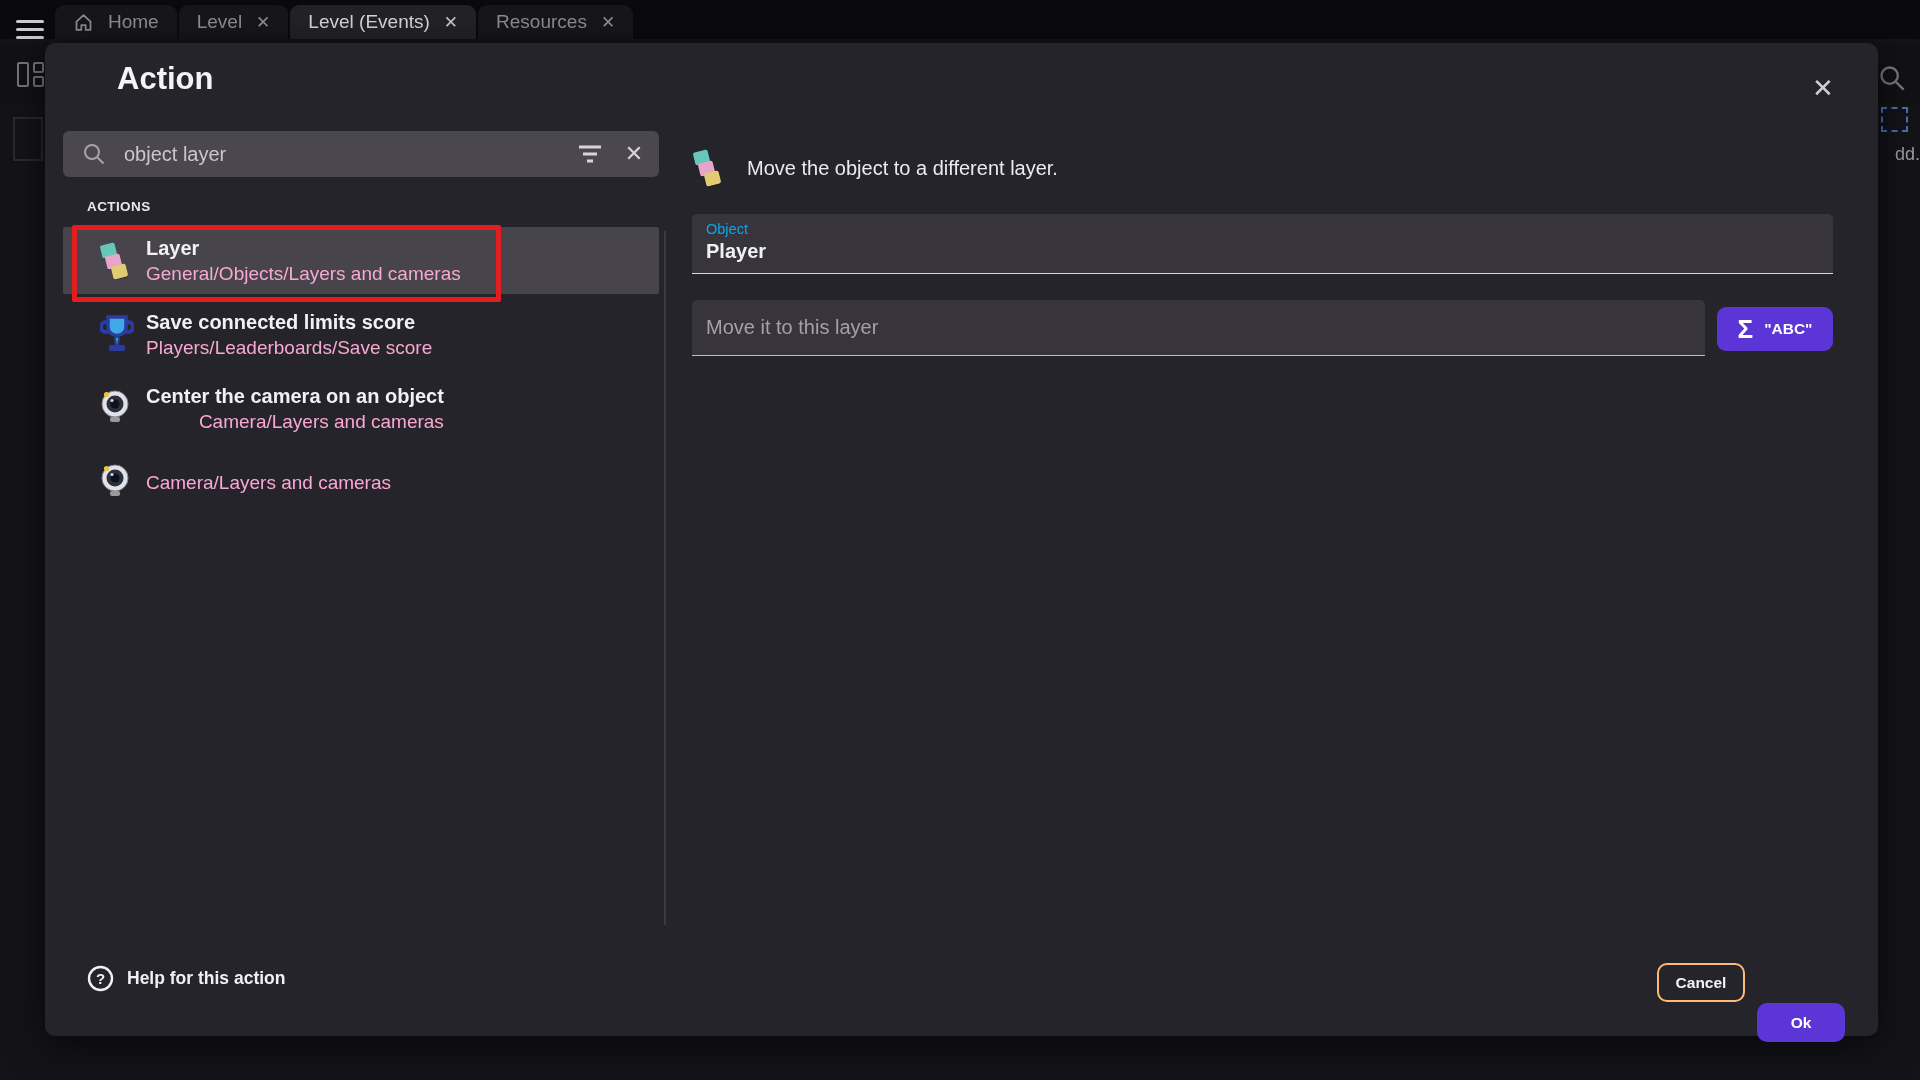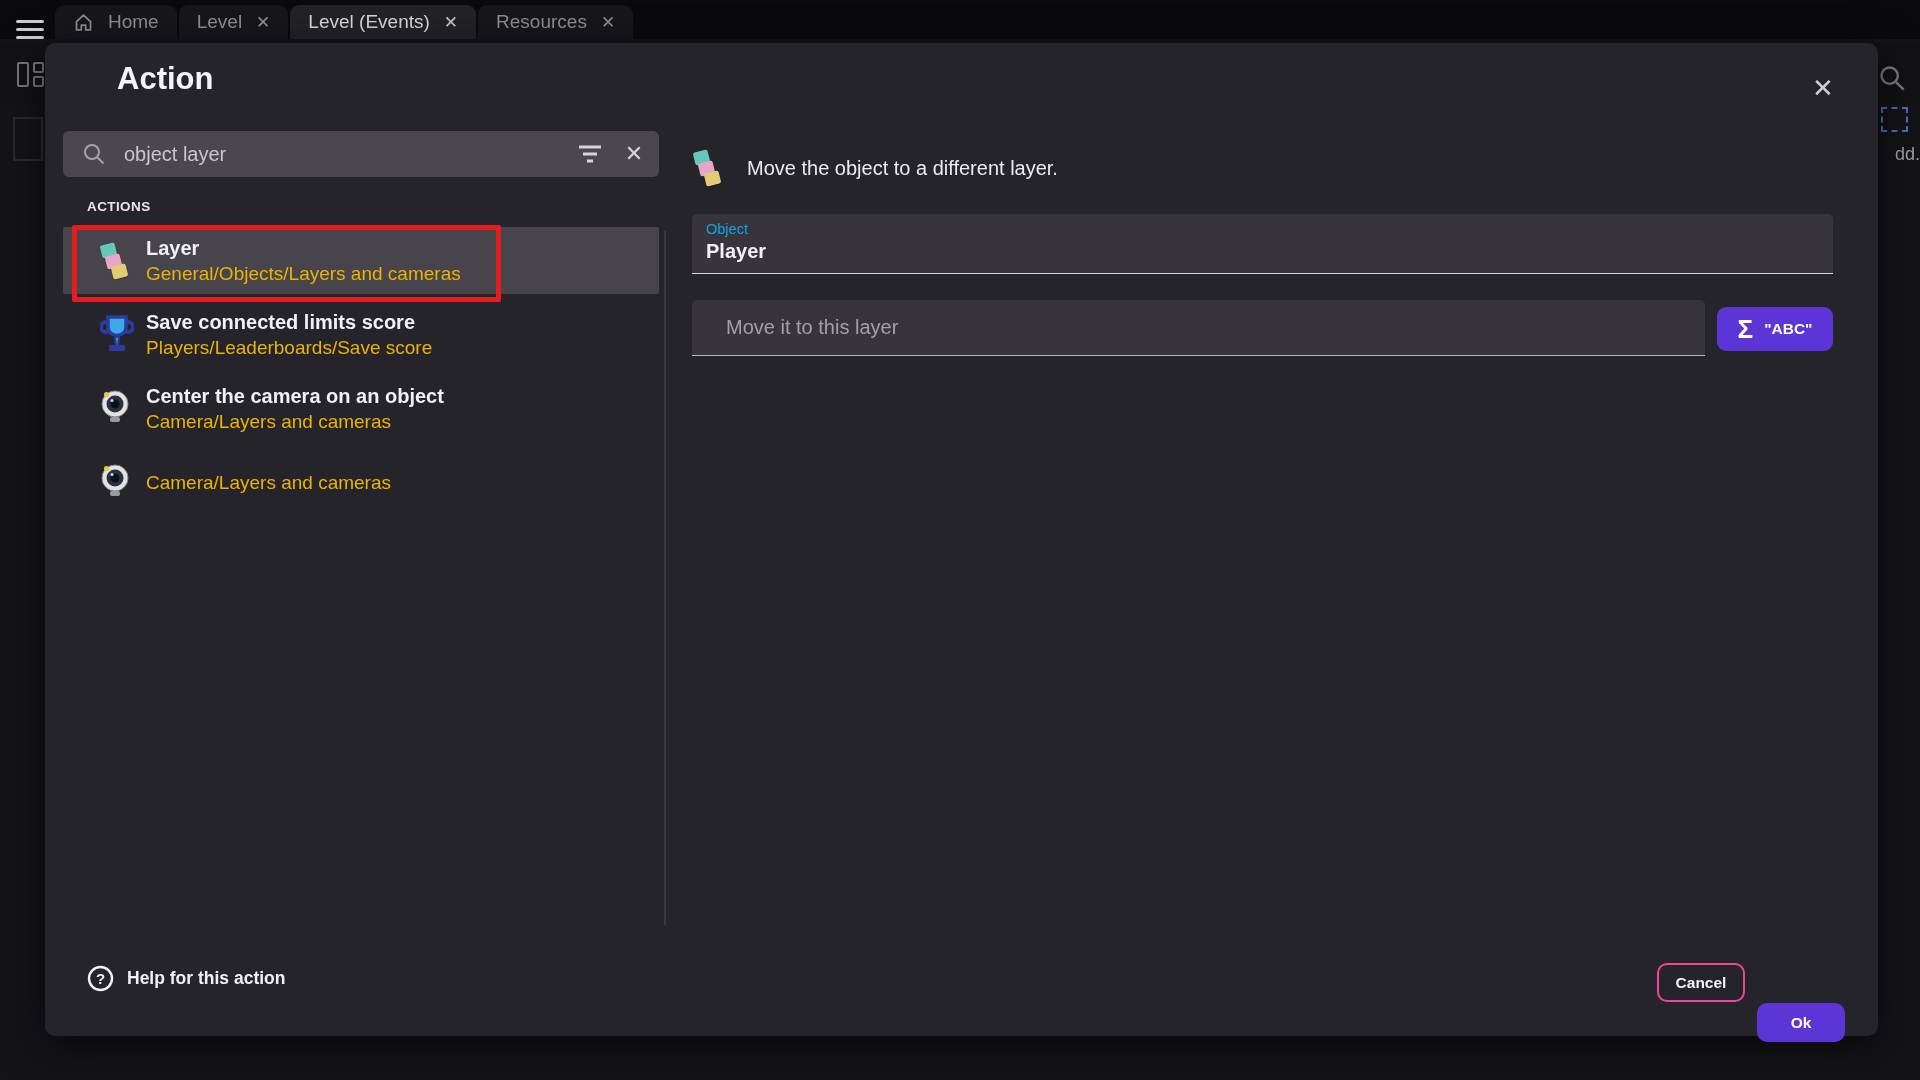--- a/index.html
+++ b/index.html
@@ -55,32 +55,32 @@
                  letter-spacing:.4px; color:#e8e7ea; }
 
   
   .actions-list { position:absolute; left:18px; top:188px; width:596px; }
   .action-item { display:flex; align-items:center; height:58px; margin-bottom:16px;
                  padding-left:37px; cursor:pointer; border-radius:2px; }
   .action-item.selected { background:#47454b; height:67px; margin-top:-4px; margin-bottom:11px; }
   .ai-icon { width:34px; flex:0 0 34px; height:40px; position:relative; }
   .ai-texts { margin-left:12px; }
   .ai-title { font-size:20px; font-weight:700; color:#f1f0f3; line-height:26px; }
-  .ai-sub   { font-size:19px; color:#eab308; line-height:25px; }
+  .ai-sub   { font-size:19px; color:#f9a8d4; line-height:25px;text-align:right; }
 
   .annotation { position:absolute; left:27px; top:182px; width:429px; height:77px;
                 border:5px solid #e41e1e; border-radius:2px; pointer-events:none; z-index:5; }
 
   .vdivider { position:absolute; left:619px; top:188px; width:2px; height:694px; background:#3b393f; }
 
   
   .detail-head { position:absolute; left:648px; top:107px; display:flex; align-items:center; gap:24px; }
   .detail-desc { font-size:20px; font-weight:500; color:#eceaee; }
 
-  .field { position:absolute; background:#37353b; border-radius:5px 5px 0 0;padding-left:20px; }
+  .field { position:absolute; background:#37353b; border-radius:5px 5px 0 0; }
   .field-object { left:647px; top:171px; width:1141px; height:60px;
                   border-bottom:1px solid #d8d7db; padding:7px 14px; cursor:pointer; }
   .field-label { font-size:14.5px; color:#0ea5e9; }
   .field-value { font-size:20px; font-weight:600; color:#f1f0f3; margin-top:3px; }
   .field-layer { left:647px; top:257px; width:1013px; height:56px;
                  border-bottom:1px solid #bcbbc0; display:flex; align-items:center; }
   .layer-input { background:transparent; border:none; outline:none; width:100%;
                  padding:0 14px; font-size:20px; color:#eceaee; font-family:"Liberation Sans",sans-serif; }
   .layer-input::placeholder { color:#a3a1a7; opacity:1; }
 
@@ -89,21 +89,21 @@
               justify-content:center; gap:11px; cursor:pointer; color:#fff; }
   .expr-sigma { font-size:26px; font-weight:800; line-height:1; }
   .expr-label { font-size:15.5px; font-weight:800; }
 
   
   .help-row { position:absolute; left:42px; top:922px; display:flex; align-items:center;
               gap:13px; cursor:pointer; }
   .help-label { font-size:17.5px; font-weight:700; color:#f0eff2; }
   .btn { position:absolute; top:920px; height:39px; border-radius:10px; font-size:15.5px;
          font-weight:700; font-family:"Liberation Sans",sans-serif; cursor:pointer; }
-  .btn-cancel { left:1612px; width:88px; background:transparent; border:2px solid #ec4899; color:#f2f1f4; }
+  .btn-cancel { left:1612px; width:88px; background:transparent; border:2px solid #fdba74; color:#f2f1f4; }
   .btn-ok { left:1712px; width:88px; background:#5b35d6; border:none; color:#ffffff;margin-top:40px; }
 
   
   .layer-ic { position:relative; width:30px; height:36px; display:inline-block; }
   .layer-ic i { position:absolute; width:15px; height:13px; border-radius:2px;
                 transform:rotate(-14deg); box-shadow:0 1px 1px rgba(0,0,0,.35); }
   .layer-ic .sq1 { left:1px;  top:1px;  background:#67c6ba; }
   .layer-ic .sq2 { left:6px;  top:12px; background:#e7a6c8; }
   .layer-ic .sq3 { left:12px; top:22px; background:#e3cb74; }
   .ai-icon .layer-ic { position:absolute; left:0; top:2px; }

